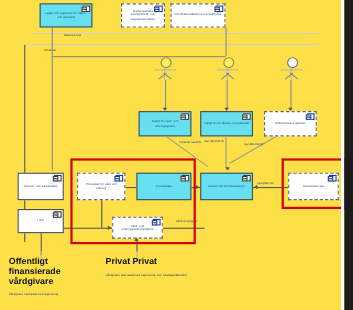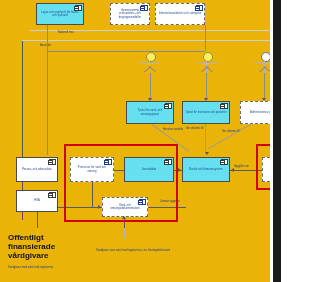--- a/index.html
+++ b/index.html
@@ -1,17 +1,17 @@
 <!DOCTYPE html>
 <html><head>
 <meta charset="utf-8">
 <style>
   html,body{margin:0;padding:0;background:#ffffff;}
   body{font-family:"Liberation Sans",sans-serif;}
-  #canvas{position:relative;width:281px;height:282px;background:#eab308;overflow:hidden;}
+  #canvas{position:relative;width:321px;height:282px;background:#fde047;overflow:hidden;}
 
   
   .gutter{position:absolute;top:0;right:0;width:8px;height:282px;background:#1b1b1b;}
   .gutter-w{position:absolute;top:0;right:8px;width:3px;height:282px;background:#ffffff;}
 
   
   .node{position:absolute;box-sizing:border-box;display:flex;align-items:center;
         justify-content:center;text-align:center;overflow:hidden;}
   .node .lbl{font-size:2.6px;line-height:1.25;color:#1b3f8f;padding:0 2px;
              word-break:break-word;letter-spacing:.1px;}
@@ -211,17 +211,18 @@
 
   <div class="redbox" style="left:64px;top:144px;width:114px;height:78px;"></div>
   <div class="redbox" style="left:256px;top:144px;width:58px;height:46px;"></div>
 
   <div class="tick" style="left:37px;top:228px;height:10px;"></div>
   <div class="tick" style="left:124px;top:228px;height:10px;"></div>
 
   <div class="heading h-left" style="left:8px;top:234px;width:82px;">Offentligt finansierade vårdgivare</div>
   <div class="subtext" style="left:8px;top:266px;width:60px;">Vårdgivare med avtal med regionerna</div>
 
+  <div class="heading h-right" style="left:96px;top:234px;width:100px;">Privat Privat</div>
   <div class="subtext" style="left:96px;top:249px;width:74px;">Vårdgivare utan avtal med regionerna, t.ex. företagshälsovård</div>
 
   <div class="gutter-w"></div>
   <div class="gutter"></div>
 </div>
 
 </body></html>

